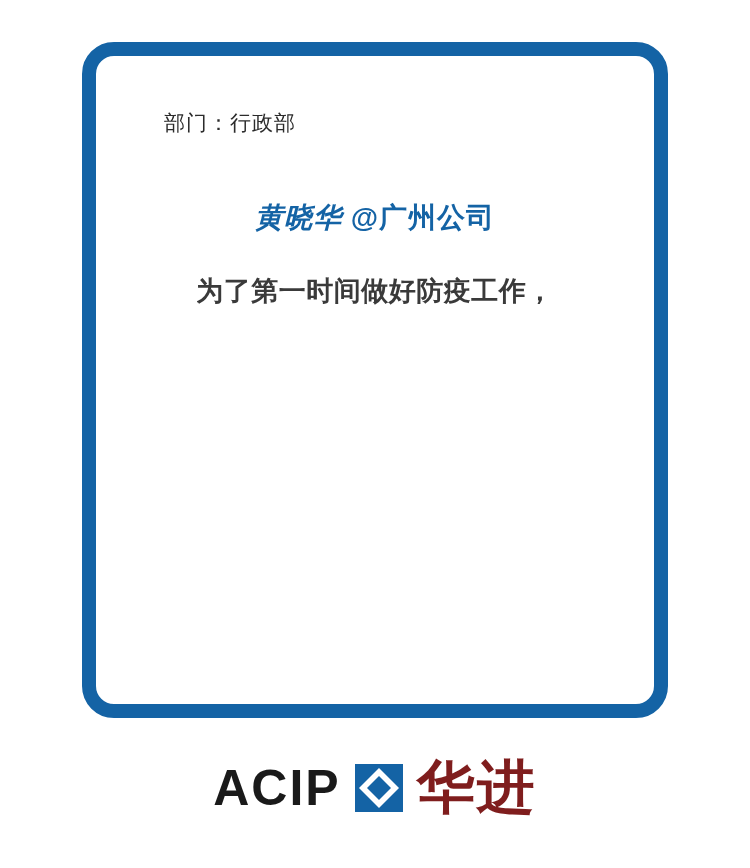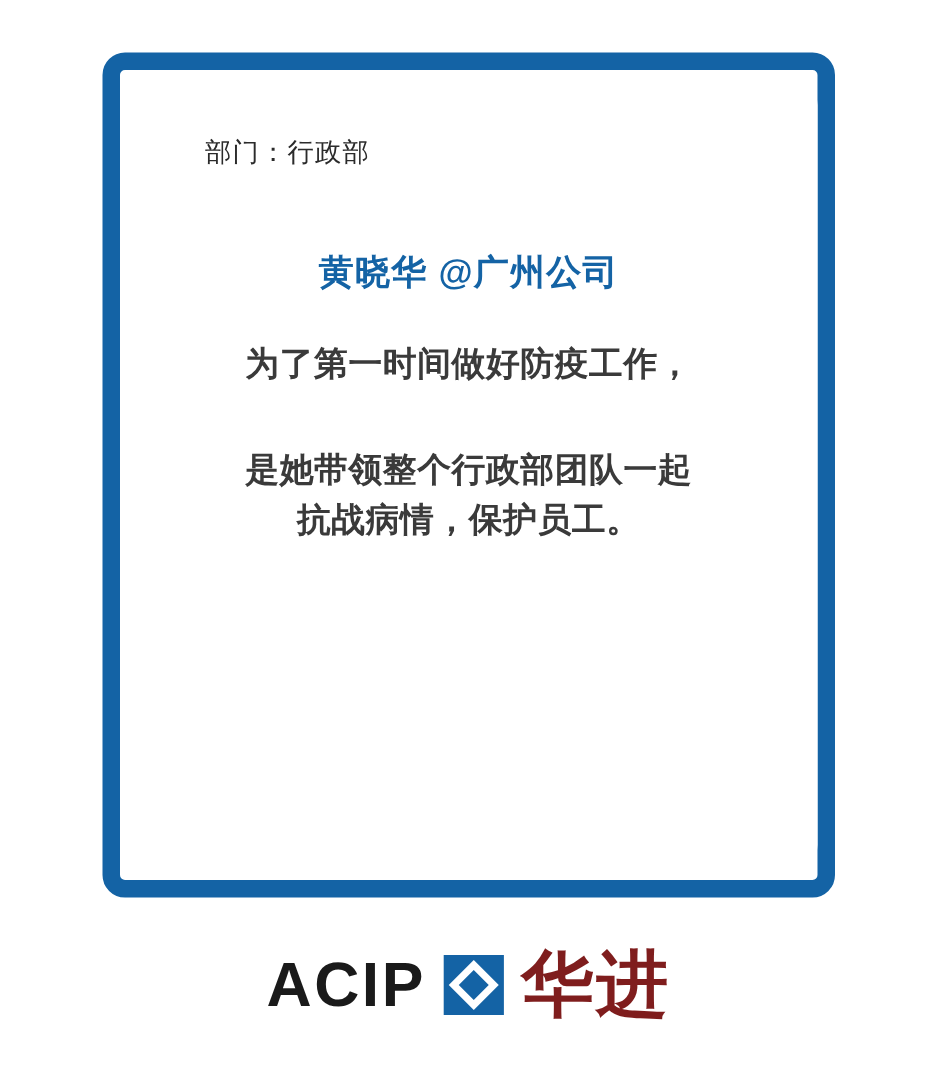--- a/index.html
+++ b/index.html
@@ -23,21 +23,21 @@
   }
 
   
   .card-frame {
     position: absolute;
     left: 82px;
     top: 42px;
     width: 586px;
     height: 676px;
     border: 14px solid #1463a5;
-    border-radius: 18px;
+    border-radius: 32px;
     box-sizing: border-box;
     background: #ffffff;
   }
 
   .card-inner {
     position: absolute;
     left: 0;
     top: 0;
     right: 0;
     bottom: 0;
@@ -64,20 +64,21 @@
     margin-top: 62px;
     font-size: 28px;
     font-weight: bold;
     color: #1463a5;
     letter-spacing: 1px;
     text-align: center;
   }
 
   .person-name {
     display: inline;
+    font-style: italic;
   }
   .person-company {
     display: inline;
   }
 
   .para {
     margin-top: 34px;
     font-size: 27px;
     font-weight: bold;
     color: #3a3a3a;
@@ -142,24 +143,20 @@
       <div class="person-line">
         <span class="person-name">黄晓华</span>
         <span class="person-company">@广州公司</span>
       </div>
 
       <div class="para p1">
         <span class="line">为了第一时间做好防疫工作，</span>
       </div>
 
 
-      <div class="para p3">
-        <span class="line">是她带领整个行政部团队一起</span>
-        <span class="line">抗战病情，保护员工。</span>
-      </div>
 
     </div>
   </div>
 
   <div class="footer">
     <span class="logo-acip">ACIP</span>
     <span class="logo-mark">
       <svg width="48" height="48" viewBox="0 0 48 48" aria-hidden="true">
         <rect x="0" y="0" width="48" height="48" fill="#1463a5"></rect>
         <polygon points="24,4 44,24 24,44 4,24" fill="#ffffff"></polygon>

